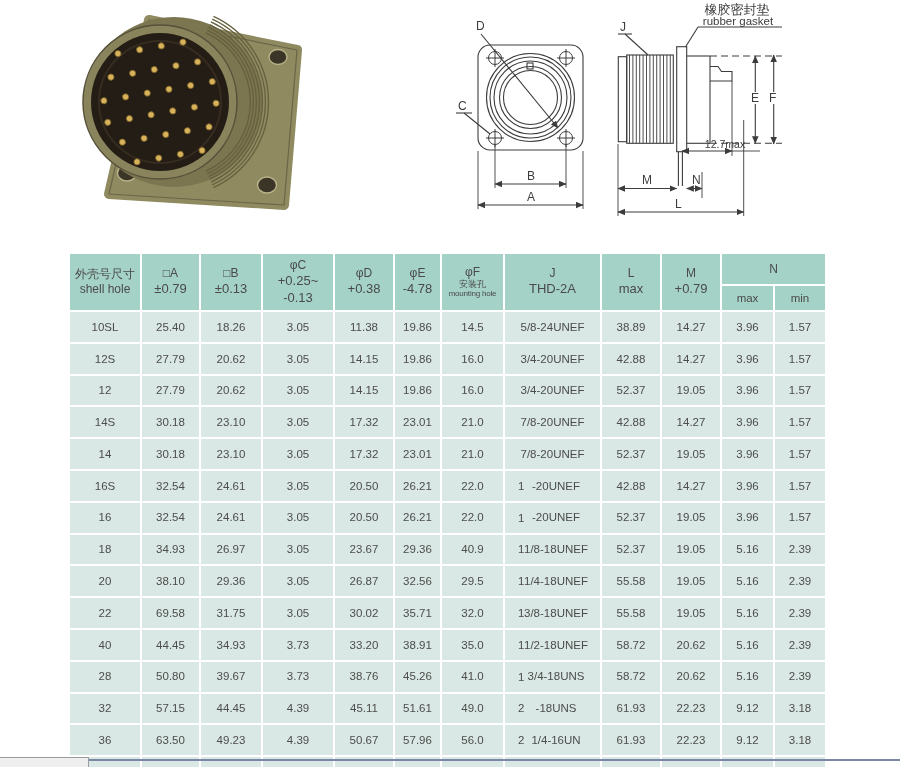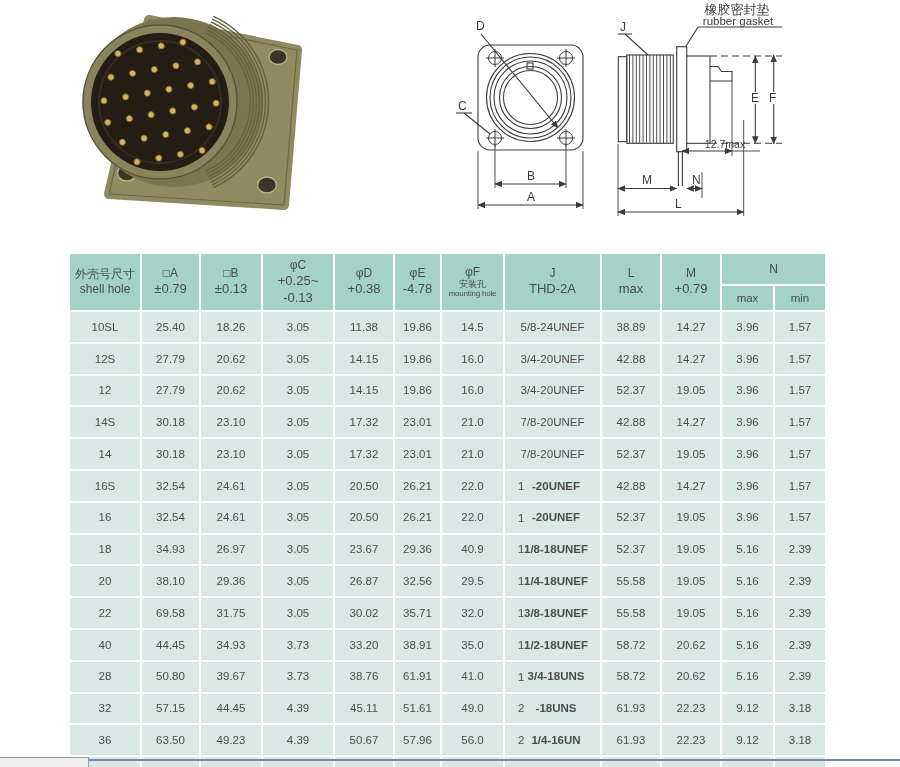--- a/index.html
+++ b/index.html
@@ -22,21 +22,21 @@
   #spec tbody td{background:var(--cell-bg,#d9e8e4);font-size:11.5px;color:#4c4c4c;height:29.8px;}
   #spec thead tr.h1 th{height:30px;}
   #spec thead tr.h2 th{height:24px;}
   .hd-main{font-size:12px;display:block;}
   .hd-sub{font-size:13px;display:block;}
   .hd-cn{font-size:12px;display:block;}
   .hd-cns{font-size:9px;display:block;line-height:1.1;}
   .hd-ens{font-size:8px;display:block;line-height:1.1;letter-spacing:-0.2px;}
   .jcell{position:relative;margin-top:19px;}
   .jw{position:absolute;left:13px;top:50%;transform:translateY(-50%);}
-  .haswhole .jf{display:block;padding-left:7px;font-weight:bold;}
+  .haswhole .jf{display:block;padding-left:7px;}
 
   
   #bottom-left-corner{position:absolute;left:0;bottom:0;width:88px;height:9px;background:#efefef;
         border-top:1px solid #9b9b9b;border-right:1px solid #9b9b9b;}
   #bottom-line{position:absolute;left:89px;right:0;bottom:6px;height:2px;background:#7a88a5;}
 </style>
 </head>
 <body>
 
 <div id="page">
@@ -480,21 +480,21 @@
           <td>20.62</td>
           <td>5.16</td>
           <td>2.39</td>
         </tr>
         <tr>
           <td>28</td>
           <td>50.80</td>
           <td>39.67</td>
           <td>3.73</td>
           <td>38.76</td>
-          <td>61.91</td>
+          <td>45.26</td>
           <td>41.0</td>
           <td class="jcell haswhole">
             <span class="jw">1</span>
             <span class="jf">3/4-18UNS</span>
           </td>
           <td>58.72</td>
           <td>20.62</td>
           <td>5.16</td>
           <td>2.39</td>
         </tr>

